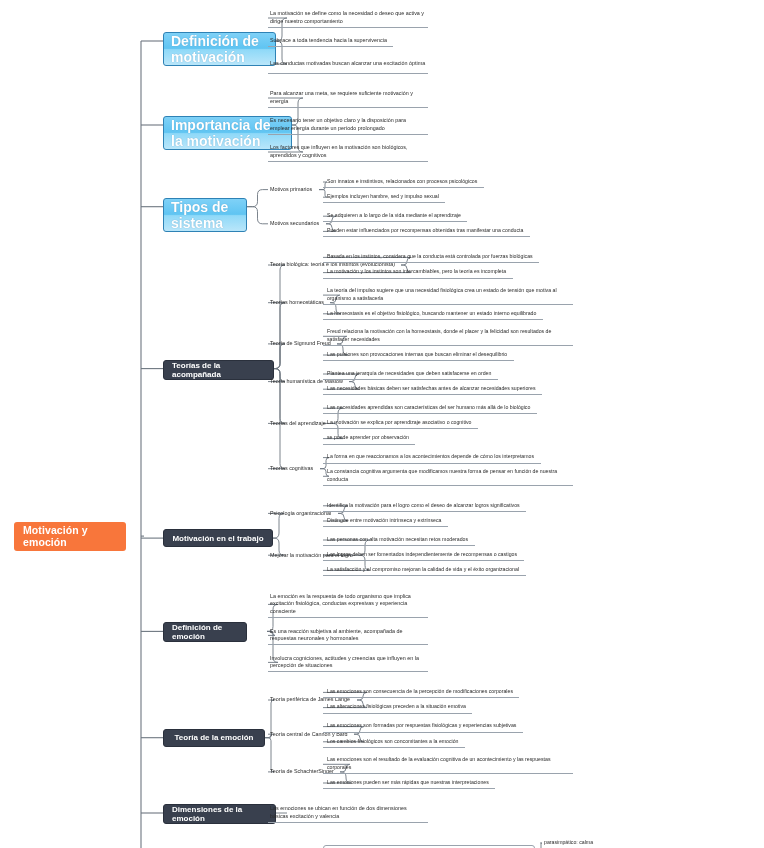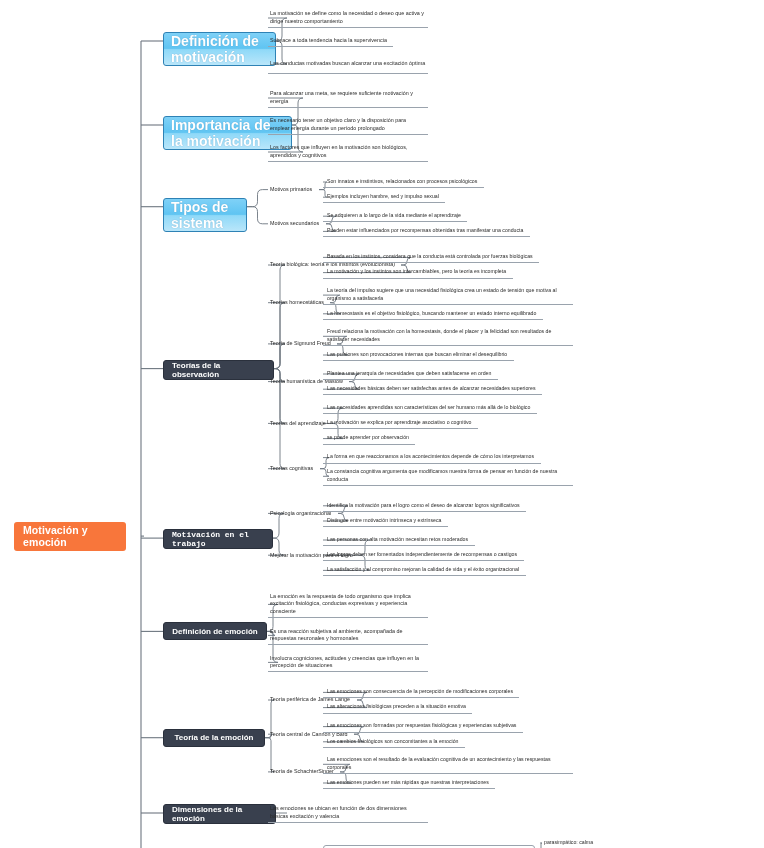--- a/index.html
+++ b/index.html
@@ -188,49 +188,49 @@
     <div class="node n-lab ul" style="left: 268px; top: 88px; width: 160px; min-height: 20px;">Para alcanzar una meta, se requiere suficiente motivación y energía</div>
     <div class="node n-lab ul" style="left: 268px; top: 115px; width: 160px; min-height: 20px;">Es necesario tener un objetivo claro y la disposición para emplear energía durante un período prolongado</div>
     <div class="node n-lab ul" style="left: 268px; top: 142px; width: 160px; min-height: 20px;">Los factores que influyen en la motivación son biológicos, aprendidos y cognitivos</div>
     <div class="node n-blue" style="left: 163px; top: 197.7px; width: 84px; min-height: 18px;">Tipos de sistema</div>
     <div class="node n-lab" style="left: 268px; top: 183.6px; width: 51px; min-height: 12px;">Motivos primarios</div>
     <div class="node n-leaf ul" style="left: 323px; top: 176px; width: 161px; min-height: 12px;">Son innatos e instintivos, relacionados con procesos psicológicos</div>
     <div class="node n-leaf ul" style="left: 323px; top: 191.2px; width: 122px; min-height: 12px;">Ejemplos incluyen hambre, sed y impulso sexual</div>
     <div class="node n-lab" style="left: 268px; top: 217.8px; width: 58px; min-height: 12px;">Motivos secundarios</div>
     <div class="node n-leaf ul" style="left: 323px; top: 210.2px; width: 144px; min-height: 12px;">Se adquieren a lo largo de la vida mediante el aprendizaje</div>
     <div class="node n-leaf ul" style="left: 323px; top: 225.4px; width: 207px; min-height: 12px;">Pueden estar influenciados por recompensas obtenidas tras manifestar una conducta</div>
-    <div class="node n-dark" style="left: 163px; top: 359.6px; width: 111px; min-height: 18px;">Teorías de la observación</div>
+    <div class="node n-dark" style="left: 163px; top: 359.6px; width: 111px; min-height: 18px;">Teorías de la acompañada</div>
     <div class="node n-lab" style="left: 268px; top: 259px; width: 133px; min-height: 12px;">Teoría biológica: teoría e los instintos (evolucionista)</div>
     <div class="node n-leaf ul" style="left: 323px; top: 251.4px; width: 216px; min-height: 12px;">Basada en los instintos, considera que la conducta está controlada por fuerzas biológicas</div>
     <div class="node n-leaf ul" style="left: 323px; top: 266.6px; width: 190px; min-height: 12px;">La motivación y los instintos son intercambiables, pero la teoría es incompleta</div>
     <div class="node n-lab" style="left: 268px; top: 296.7px; width: 62px; min-height: 12px;">Teorías homeostáticas</div>
     <div class="node n-leaf ul" style="left: 323px; top: 285.6px; width: 250px; min-height: 19px;">La teoría del impulso sugiere que una necesidad fisiológica crea un estado de tensión que motiva al organismo a satisfacerla</div>
     <div class="node n-leaf ul" style="left: 323px; top: 307.8px; width: 220px; min-height: 12px;">La homeostasis es el objetivo fisiológico, buscando mantener un estado interno equilibrado</div>
     <div class="node n-lab" style="left: 268px; top: 337.9px; width: 69px; min-height: 12px;">Teoría de Sigmund Freud</div>
     <div class="node n-leaf ul" style="left: 323px; top: 326.8px; width: 250px; min-height: 19px;">Freud relaciona la motivación con la homeostasis, donde el placer y la felicidad son resultados de satisfacer necesidades</div>
     <div class="node n-leaf ul" style="left: 323px; top: 349px; width: 191px; min-height: 12px;">Las pulsiones son provocaciones internas que buscan eliminar el desequilibrio</div>
     <div class="node n-lab" style="left: 268px; top: 375.6px; width: 81px; min-height: 12px;">Teoría humanística de Maslow</div>
     <div class="node n-leaf ul" style="left: 323px; top: 368px; width: 175px; min-height: 12px;">Plantea una jerarquía de necesidades que deben satisfacerse en orden</div>
     <div class="node n-leaf ul" style="left: 323px; top: 383.2px; width: 219px; min-height: 12px;">Las necesidades básicas deben ser satisfechas antes de alcanzar necesidades superiores</div>
     <div class="node n-lab" style="left: 268px; top: 417.4px; width: 64px; min-height: 12px;">Teorías del aprendizaje</div>
     <div class="node n-leaf ul" style="left: 323px; top: 402.2px; width: 214px; min-height: 12px;">Las necesidades aprendidas son características del ser humano más allá de lo biológico</div>
     <div class="node n-leaf ul" style="left: 323px; top: 417.4px; width: 155px; min-height: 12px;">La motivación se explica por aprendizaje asociativo o cognitivo</div>
     <div class="node n-leaf ul" style="left: 323px; top: 432.6px; width: 92px; min-height: 12px;">se puede aprender por observación</div>
     <div class="node n-lab" style="left: 268px; top: 462.7px; width: 52px; min-height: 12px;">Teorías cognitivas</div>
     <div class="node n-leaf ul" style="left: 323px; top: 451.6px; width: 218px; min-height: 12px;">La forma en que reaccionamos a los acontecimientos depende de cómo los interpretamos</div>
     <div class="node n-leaf ul" style="left: 323px; top: 466.8px; width: 250px; min-height: 19px;">La constancia cognitiva argumenta que modificamos nuestra forma de pensar en función de nuestra conducta</div>
-    <div class="node n-dark" style="left: 163px; top: 529.1px; width: 110px; min-height: 18px; font-family: Liberation Mono, monospace;">Motivación en el trabajo</div>
+    <div class="node n-dark" style="left: 163px; top: 529.1px; width: 110px; min-height: 18px;">Motivación en el trabajo</div>
     <div class="node n-lab" style="left: 268px; top: 507.4px; width: 70px; min-height: 12px;">Psicología organizacional</div>
     <div class="node n-leaf ul" style="left: 323px; top: 499.8px; width: 203px; min-height: 12px;">Identifica la motivación para el logro como el deseo de alcanzar logros significativos</div>
     <div class="node n-leaf ul" style="left: 323px; top: 515px; width: 125px; min-height: 12px;">Distingue entre motivación intrínseca y extrínseca</div>
     <div class="node n-lab" style="left: 268px; top: 549.2px; width: 91px; min-height: 12px;">Mejorar la motivación para el logro</div>
     <div class="node n-leaf ul" style="left: 323px; top: 534px; width: 152px; min-height: 12px;">Las personas con alta motivación necesitan retos moderados</div>
     <div class="node n-leaf ul" style="left: 323px; top: 549.2px; width: 201px; min-height: 12px;">Los logros deben ser fomentados independientemente de recompensas o castigos</div>
     <div class="node n-leaf ul" style="left: 323px; top: 564.4px; width: 203px; min-height: 12px;">La satisfacción y el compromiso mejoran la calidad de vida y el éxito organizacional</div>
-    <div class="node n-dark" style="left: 163px; top: 622.4px; width: 104px; min-height: 18px;">Definición de emoción</div>
+    <div class="node n-dark" style="left: 163px; top: 622.4px; width: 84px; min-height: 18px;">Definición de emoción</div>
     <div class="node n-lab ul" style="left: 268px; top: 590.4px; width: 160px; min-height: 28px;">La emoción es la respuesta de todo organismo que implica excitación fisiológica, conductas expresivas y experiencia consciente</div>
     <div class="node n-lab ul" style="left: 268px; top: 625.4px; width: 160px; min-height: 20px;">Es una reacción subjetiva al ambiente, acompañada de respuestas neuronales y hormonales</div>
     <div class="node n-lab ul" style="left: 268px; top: 652.4px; width: 160px; min-height: 20px;">Involucra cogniciones, actitudes y creencias que influyen en la percepción de situaciones</div>
     <div class="node n-dark" style="left: 163px; top: 728.7px; width: 102px; min-height: 18px;">Teoría de la emoción</div>
     <div class="node n-lab" style="left: 268px; top: 694px; width: 89px; min-height: 12px;">Teoría periférica de James Lange</div>
     <div class="node n-leaf ul" style="left: 323px; top: 686.4px; width: 196px; min-height: 12px;">Las emociones son consecuencia de la percepción de modificaciones corporales</div>
     <div class="node n-leaf ul" style="left: 323px; top: 701.6px; width: 149px; min-height: 12px;">Las alteraciones fisiológicas preceden a la situación emotiva</div>
     <div class="node n-lab" style="left: 268px; top: 728.2px; width: 86px; min-height: 12px;">Teoría central de Cannon y Bard</div>
     <div class="node n-leaf ul" style="left: 323px; top: 720.6px; width: 200px; min-height: 12px;">Las emociones son formadas por respuestas fisiológicas y experiencias subjetivas</div>
     <div class="node n-leaf ul" style="left: 323px; top: 735.8px; width: 142px; min-height: 12px;">Los cambios fisiológicos son concomitantes a la emoción</div>

